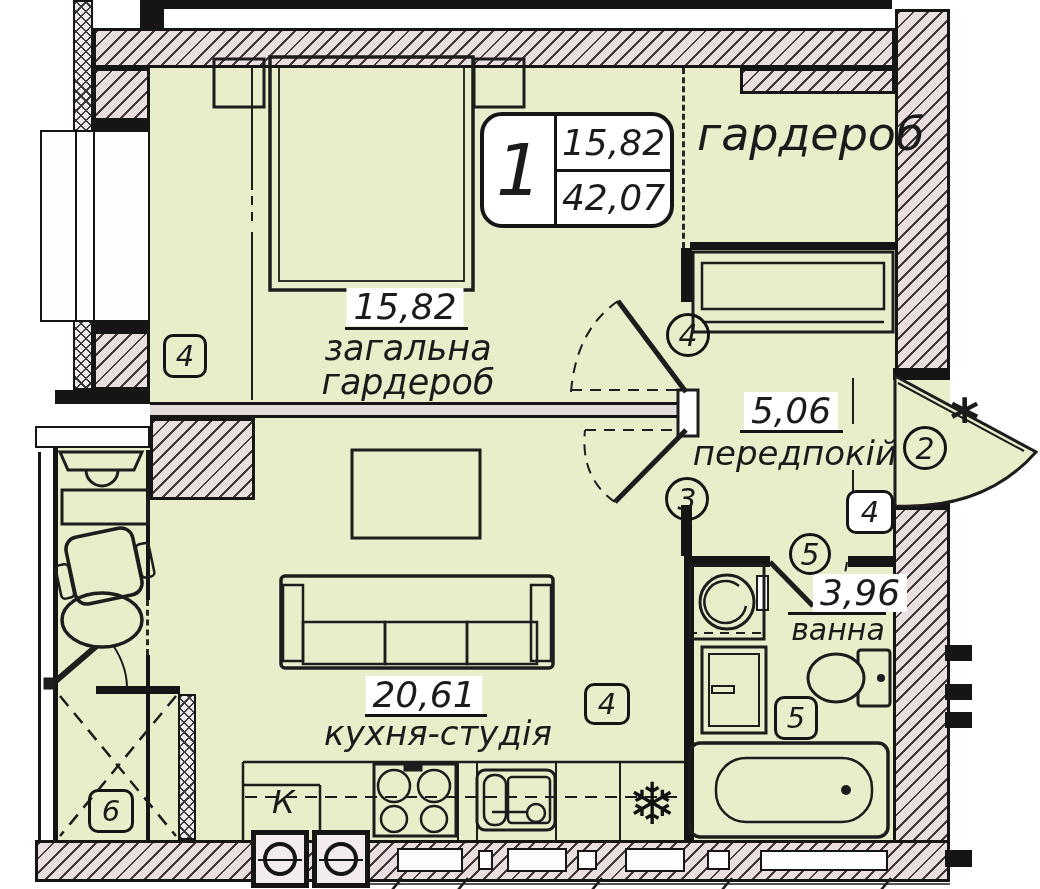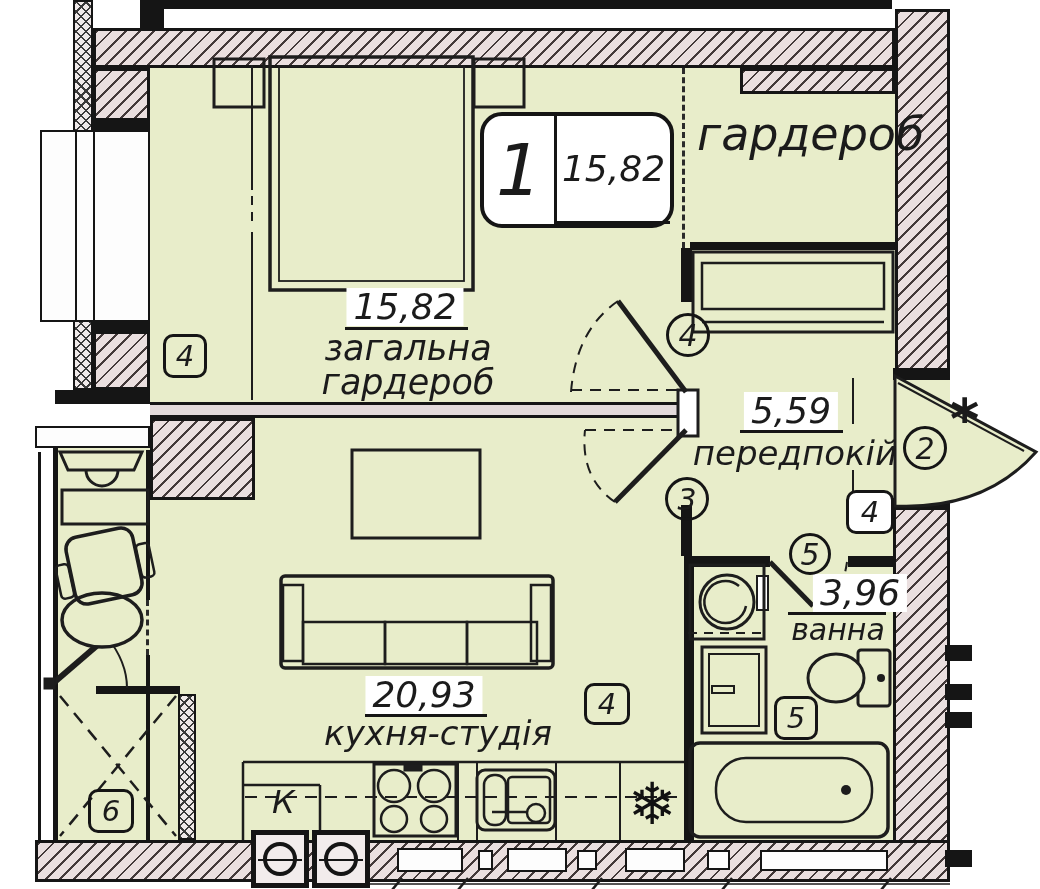--- a/index.html
+++ b/index.html
@@ -250,39 +250,40 @@
     <g>
       <path d="M340,884 H950" stroke-width="1.5"></path>
       <path d="M392,890 L402,878 M458,890 L468,878 M592,890 L602,878 M722,890 L732,878 M881,890 L891,878" stroke-width="2.5"></path>
     </g>
   </svg>
 
   <div class="infobox">
     <div class="ib-left">1</div>
     <div class="ib-right">
       <div class="ib-cell ib-top">15,82</div>
+      <div class="ib-cell">42,07</div>
     </div>
   </div>
 
   <div class="lbl" style="left:697px;top:110px;font-size:46px;">гардероб</div>
 
   <div class="lbl center pill" style="left:405px;top:288px;font-size:36px;">15,82</div>
   <div class="uline" style="left:345px;top:327px;width:123px;"></div>
   <div class="lbl center" style="left:408px;top:330px;font-size:35px;">загальна</div>
   <div class="lbl center" style="left:408px;top:364px;font-size:35px;">гардероб</div>
 
-  <div class="lbl center pill" style="left:791px;top:392px;font-size:36px;">5,59</div>
+  <div class="lbl center pill" style="left:791px;top:392px;font-size:36px;">5,06</div>
   <div class="uline" style="left:740px;top:430px;width:103px;"></div>
   <div class="lbl center" style="left:795px;top:436px;font-size:34px;">передпокій</div>
 
   <div class="lbl center pill" style="left:860px;top:574px;font-size:36px;">3,96</div>
   <div class="uline" style="left:788px;top:612px;width:98px;"></div>
   <div class="lbl center" style="left:838px;top:614px;font-size:30px;">ванна</div>
 
-  <div class="lbl center pill" style="left:424px;top:676px;font-size:36px;">20,93</div>
+  <div class="lbl center pill" style="left:424px;top:676px;font-size:36px;">20,61</div>
   <div class="uline" style="left:365px;top:714px;width:122px;"></div>
   <div class="lbl center" style="left:438px;top:716px;font-size:34px;">кухня-студія</div>
 
   <div class="lbl" style="left:272px;top:786px;font-size:32px;">К</div>
 
   <div class="mcr" style="left:666px;top:313px;width:44px;height:44px;">4</div>
   <div class="mcr" style="left:665px;top:477px;width:44px;height:44px;">3</div>
   <div class="mcr" style="left:789px;top:533px;width:42px;height:42px;">5</div>
   <div class="mcr" style="left:903px;top:426px;width:44px;height:44px;">2</div>
   <div class="lbl" style="left:950px;top:390px;font-size:56px;font-style:normal;font-weight:bold;">*</div>

